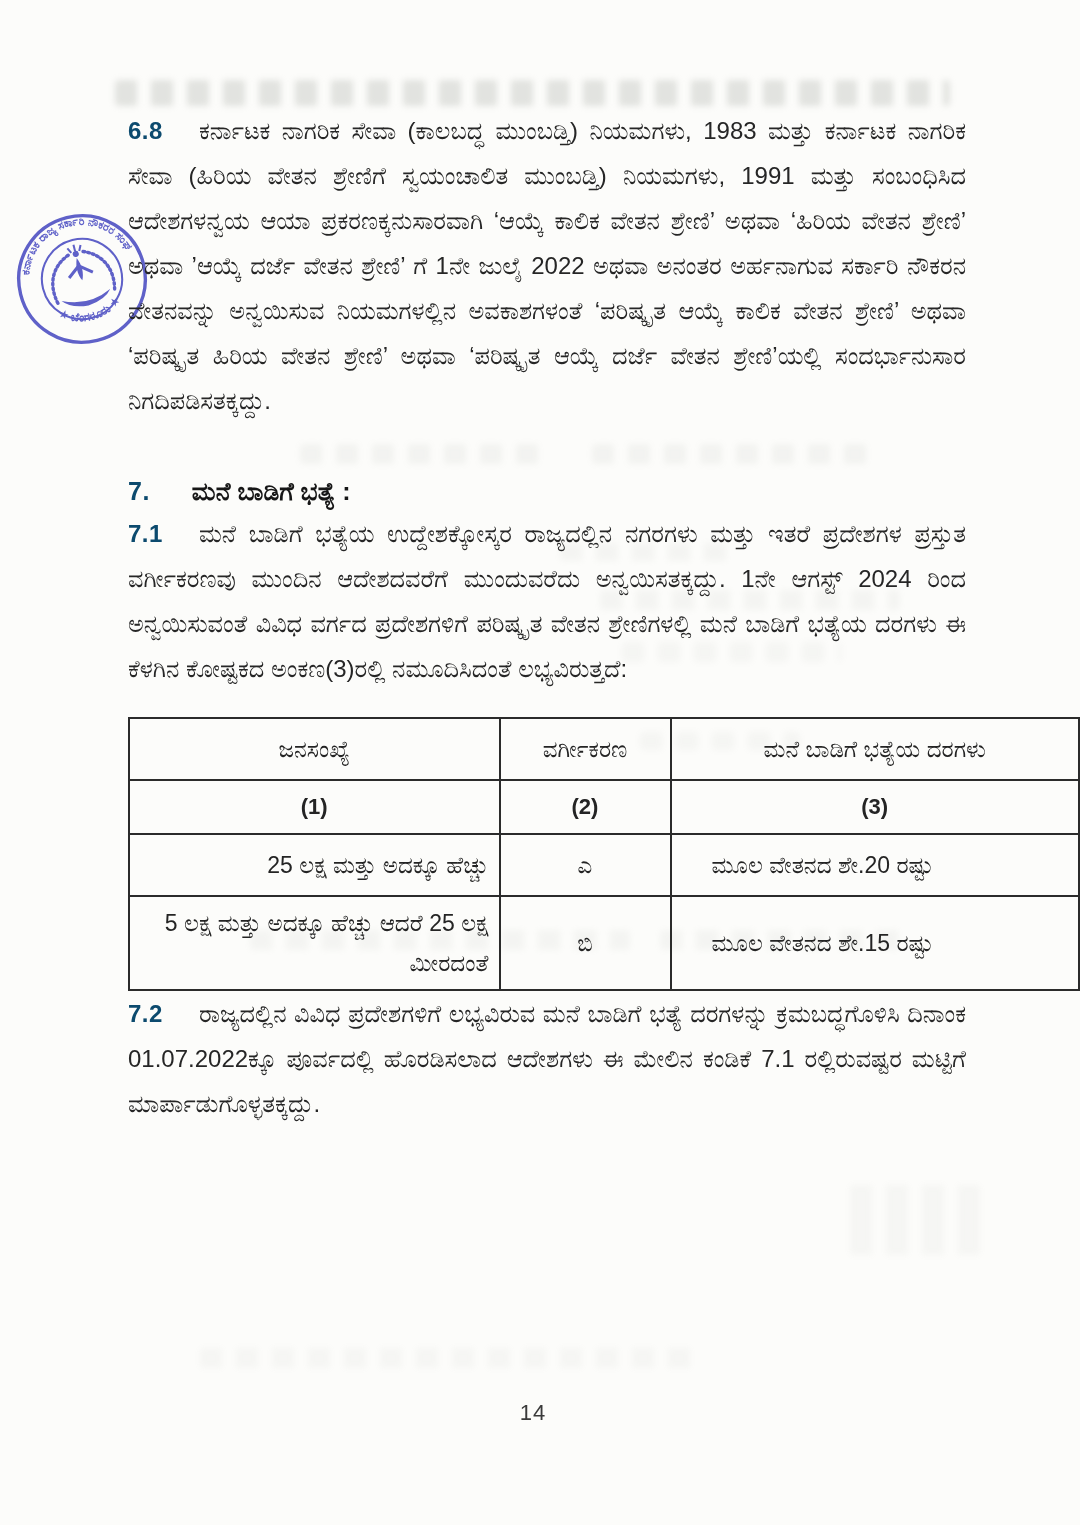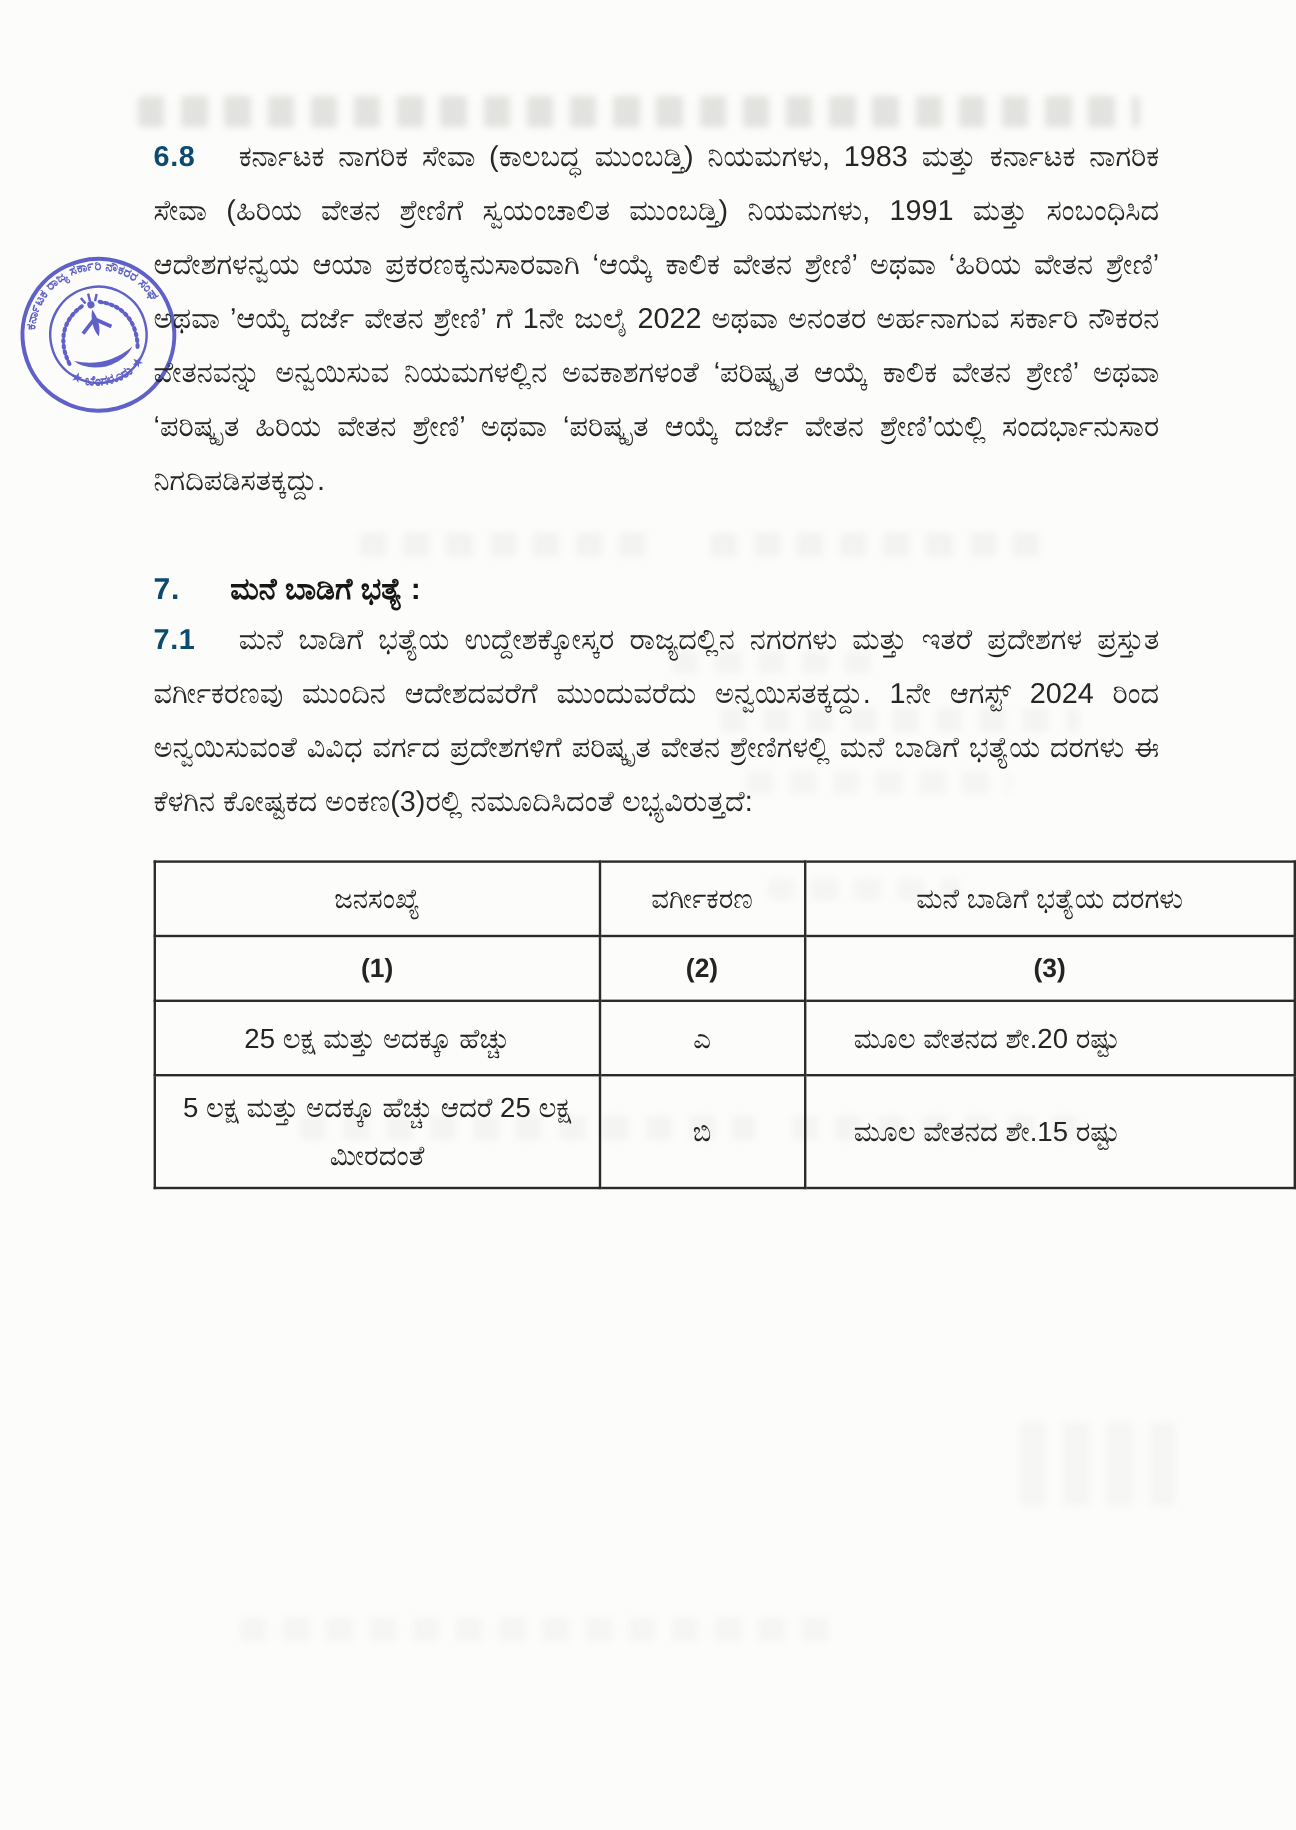--- a/index.html
+++ b/index.html
@@ -57,21 +57,21 @@
     text-align:center;
     font-weight:normal;
     height:48px;
   }
   table.hra tr.colnums th{
     text-align:center;
     font-weight:bold;
     height:38px;
     font-size:22px;
   }
-  table.hra td.c1{width:39%;text-align:center;height:48px;margin-left:12px;}
+  table.hra td.c1{width:39%;text-align:right;height:48px;margin-left:12px;}
   table.hra td.c2{width:18%;text-align:center;}
   table.hra td.c3{width:43%;text-align:left;padding-left:40px;}
   .pagenum{
     position:absolute;
     left:0;right:14px;top:1400px;
     text-align:center;
     font-size:22px;
     color:#3a3a3a;
     letter-spacing:1px;
   }
@@ -171,18 +171,22 @@
           <td class="c3">ಮೂಲ ವೇತನದ ಶೇ.20 ರಷ್ಟು</td>
         </tr>
         <tr>
           <td class="c1">5 ಲಕ್ಷ ಮತ್ತು ಅದಕ್ಕೂ ಹೆಚ್ಚು ಆದರೆ 25 ಲಕ್ಷ ಮೀರದಂತೆ</td>
           <td class="c2">ಬಿ</td>
           <td class="c3">ಮೂಲ ವೇತನದ ಶೇ.15 ರಷ್ಟು</td>
         </tr>
       </tbody>
     </table>
 
+    <p class="para mt34">
+      <span class="pnum">7.2</span><span>ರಾಜ್ಯದಲ್ಲಿನ ವಿವಿಧ ಪ್ರದೇಶಗಳಿಗೆ ಲಭ್ಯವಿರುವ ಮನೆ ಬಾಡಿಗೆ ಭತ್ಯೆ ದರಗಳನ್ನು ಕ್ರಮಬದ್ಧಗೊಳಿಸಿ ದಿನಾಂಕ 01.07.2022ಕ್ಕೂ ಪೂರ್ವದಲ್ಲಿ ಹೊರಡಿಸಲಾದ ಆದೇಶಗಳು ಈ ಮೇಲಿನ ಕಂಡಿಕೆ 7.1 ರಲ್ಲಿರುವಷ್ಟರ ಮಟ್ಟಿಗೆ ಮಾರ್ಪಾಡುಗೊಳ್ಳತಕ್ಕದ್ದು.</span>
+    </p>
 
 
   </div>
 
+  <div class="pagenum">14</div>
 
 </div>
 
 </body></html>

